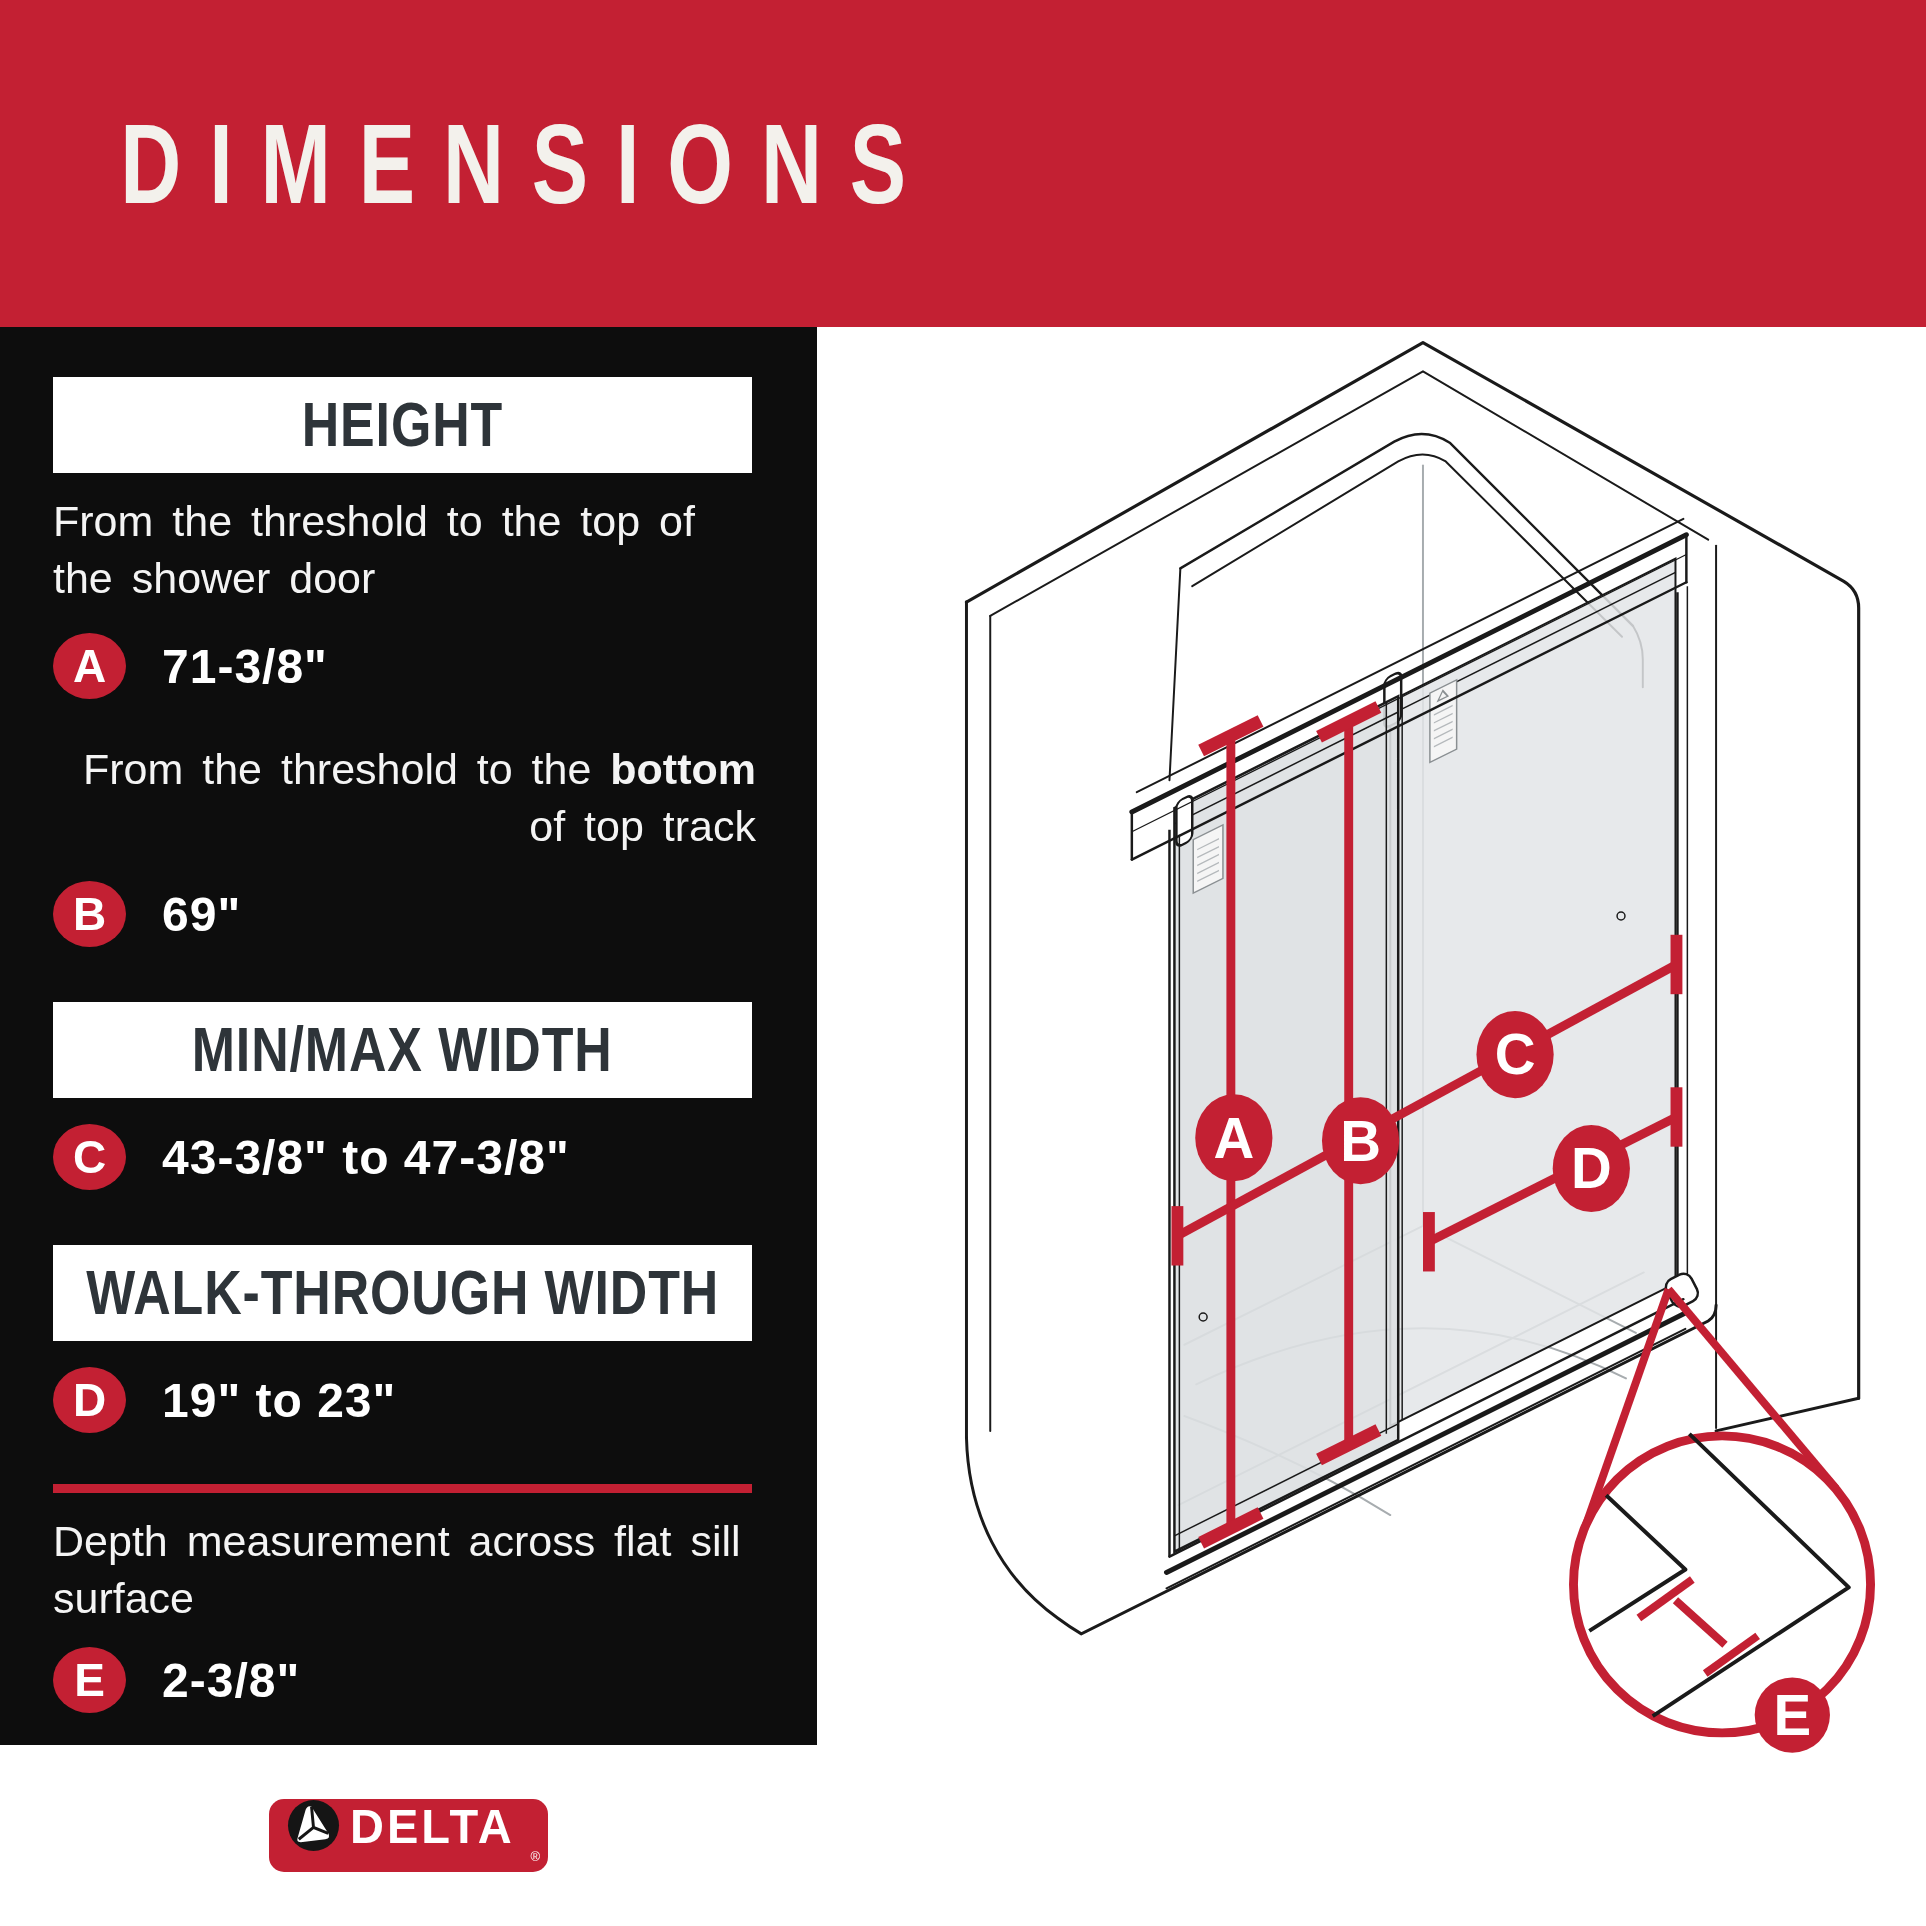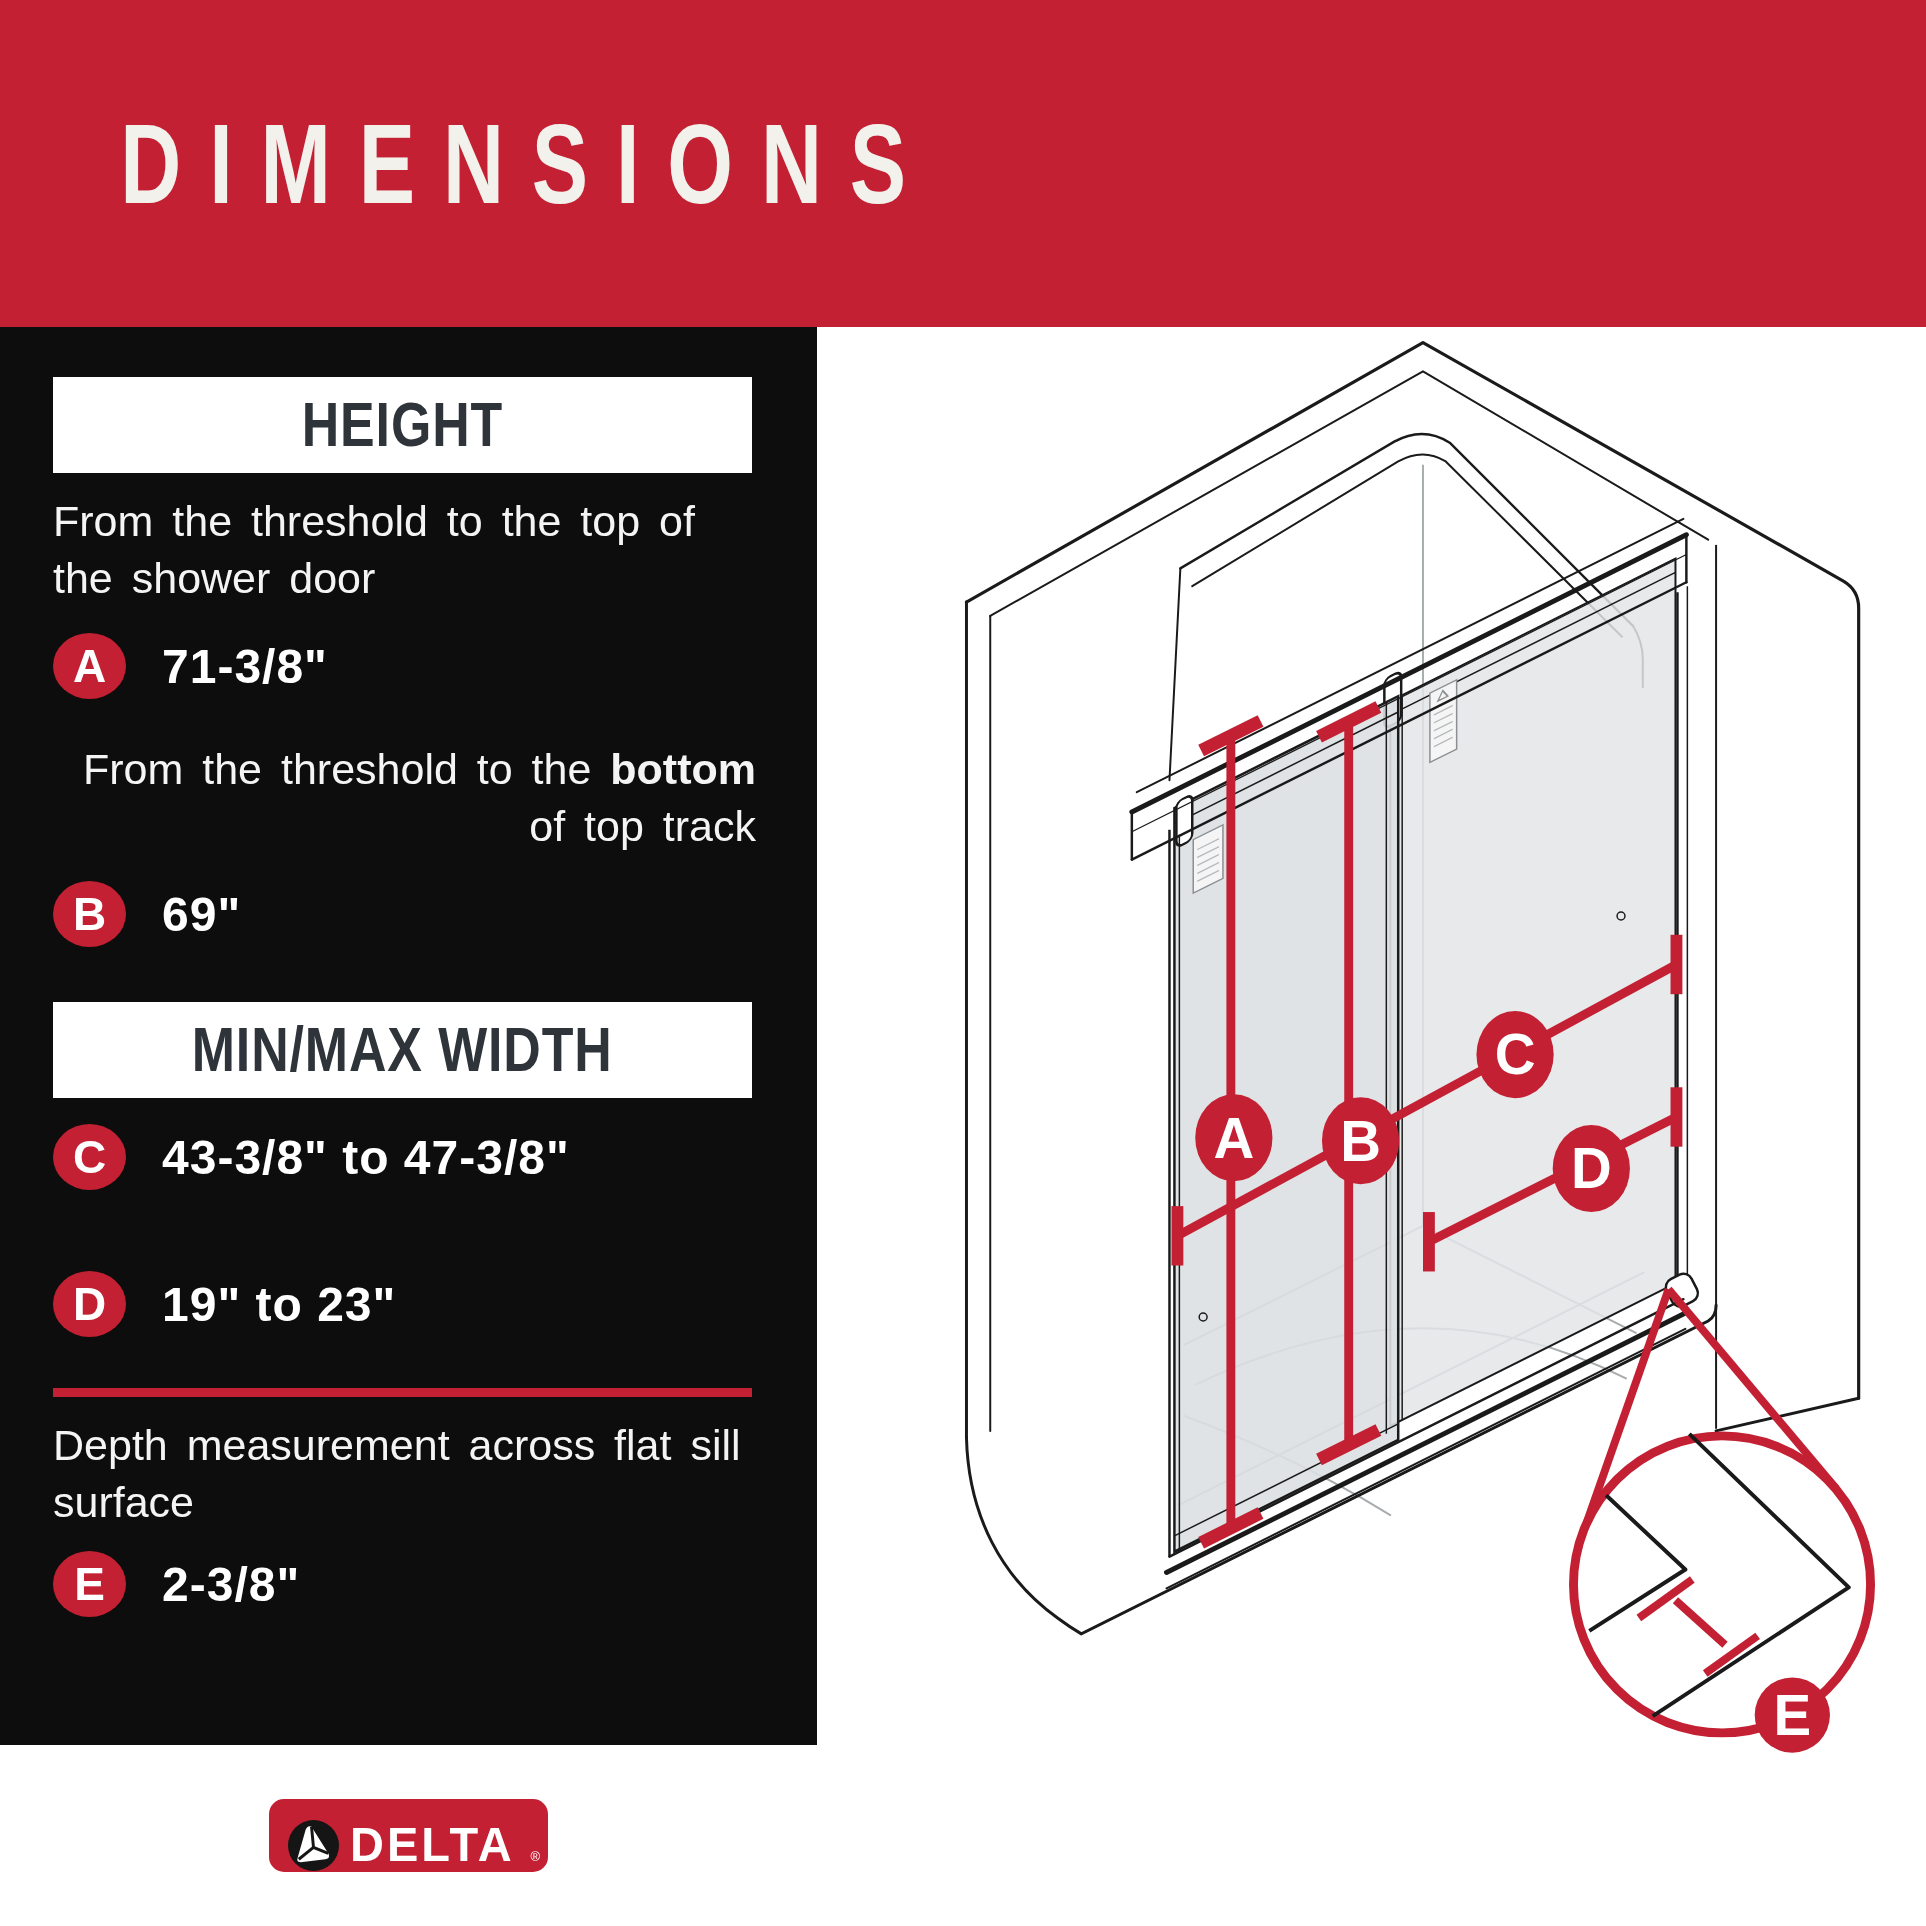--- a/index.html
+++ b/index.html
@@ -31,21 +31,21 @@
   .redbox-wrap{margin-top:44px;}
 
   
   .footer-left{position:absolute;left:0;top:1745px;width:817px;height:181px;background:#ffffff;
                display:flex;align-items:center;justify-content:center;}
   .footer-right{position:absolute;left:817px;top:1745px;width:1110px;height:181px;background:#F1F0EE;
                 display:flex;align-items:center;justify-content:center;}
   .tagline{color:#141414;font-size:50px;font-weight:bold;letter-spacing:18px;padding-left:18px;
            transform:scale(.88,1.05);white-space:nowrap;}
   .delta-logo{width:279px;height:73px;background:#C32033;border-radius:15px;display:flex;
-              align-items:flex-end;padding:0 18px;box-sizing:border-box;position:relative;}
+              align-items:flex-start;padding:0 18px;box-sizing:border-box;position:relative;}
   .delta-logo .glyph{flex:0 0 auto;}
   .delta-logo .word{color:#fff;font-size:47px;font-weight:bold;letter-spacing:3px;margin-left:10px;
                     transform:scaleY(1.02);}
   .delta-logo .reg{position:absolute;right:8px;bottom:8px;color:#fff;font-size:13px;}
 
   
   svg.illustration{position:absolute;left:0;top:0;pointer-events:none;}
   .k{stroke:#1a1a1a;fill:none;}
   .faint{stroke:#A7ACAF;fill:none;}
   .red{stroke:#C32033;fill:none;}
@@ -91,20 +91,23 @@
     </div>
 
     <div class="vrow">
       <div class="lbadge">
         <span>C</span>
       </div>
       <span class="val">43-3/8" to 47-3/8"</span>
     </div>
 
     <div class="gap56"></div>
+    <div class="h-box">
+      <span>WALK-THROUGH WIDTH</span>
+    </div>
 
     <div class="vrow">
       <div class="lbadge">
         <span>D</span>
       </div>
       <span class="val">19" to 23"</span>
     </div>
 
     <div class="divider"></div>
 

